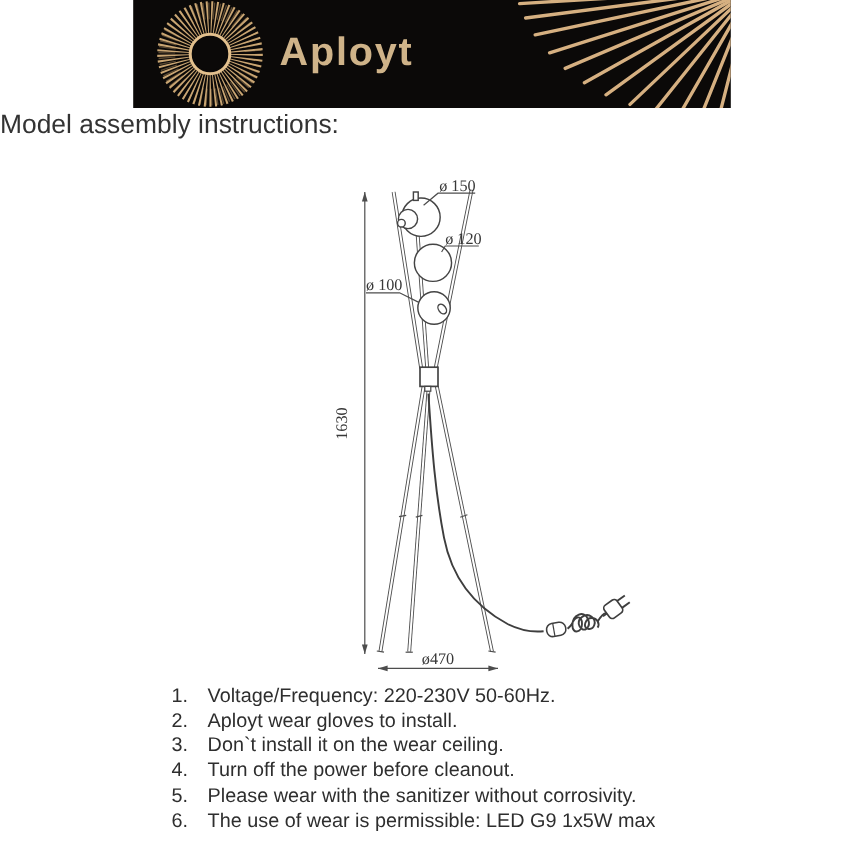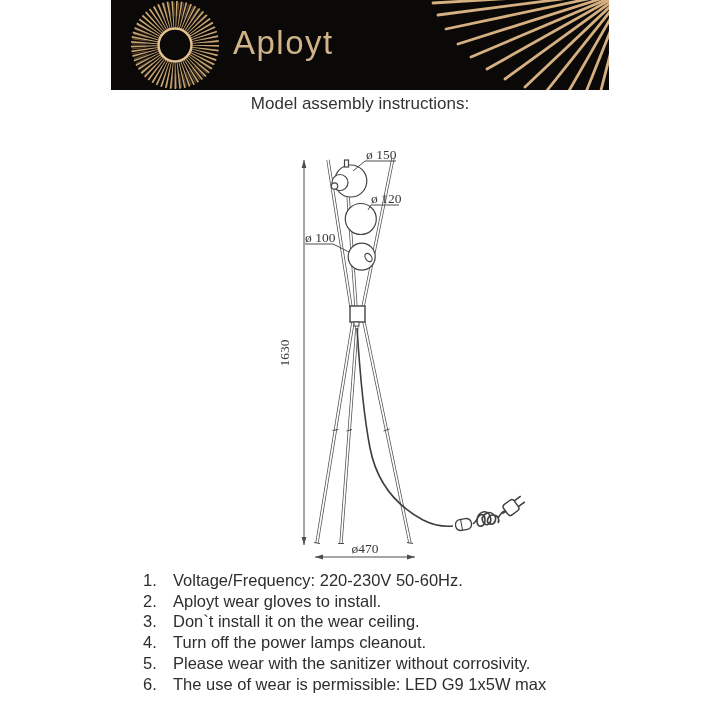--- a/index.html
+++ b/index.html
@@ -10,28 +10,28 @@
   }
   
   .banner{
     position:absolute;left:111px;top:0;width:498px;height:90px;
     background:#0b0908;overflow:hidden;
   }
   .banner .rays{position:absolute;left:0;top:0;}
   .banner .logo{position:absolute;left:19px;top:0;}
   .brand{
     position:absolute;left:122px;top:26px;
-    font-size:33px;font-weight:400;letter-spacing:1.5px;
+    font-size:33px;font-weight:700;letter-spacing:1.5px;
     color:#cfb389;line-height:1;
   }
   
   .title-block{
     position:absolute;left:0;top:93px;width:720px;
-    text-align:center;color:#333333;
-    font-size:17px;line-height:21.5px;font-weight:500;
+    text-align:left;color:#333333;
+    font-size:22px;line-height:21.5px;font-weight:500;
   }
   
   .diagram{position:absolute;left:265px;top:140px;}
   .dimtext{
     font-family:"Liberation Serif", serif;
     fill:#383838;font-size:13.5px;
   }
   
   .instructions{
     position:absolute;left:143px;top:570px;
@@ -177,21 +177,21 @@
   <div class="instr-row">
     <span class="instr-num">2.</span>
     <span class="instr-text">Aployt wear gloves to install.</span>
   </div>
   <div class="instr-row">
     <span class="instr-num">3.</span>
     <span class="instr-text">Don`t install it on the wear ceiling.</span>
   </div>
   <div class="instr-row">
     <span class="instr-num">4.</span>
-    <span class="instr-text">Turn off the power lamps cleanout.</span>
+    <span class="instr-text">Turn off the power before cleanout.</span>
   </div>
   <div class="instr-row">
     <span class="instr-num">5.</span>
     <span class="instr-text">Please wear with the sanitizer without corrosivity.</span>
   </div>
   <div class="instr-row">
     <span class="instr-num">6.</span>
     <span class="instr-text">The use of wear is permissible: LED G9 1x5W max</span>
   </div>
 </div>

